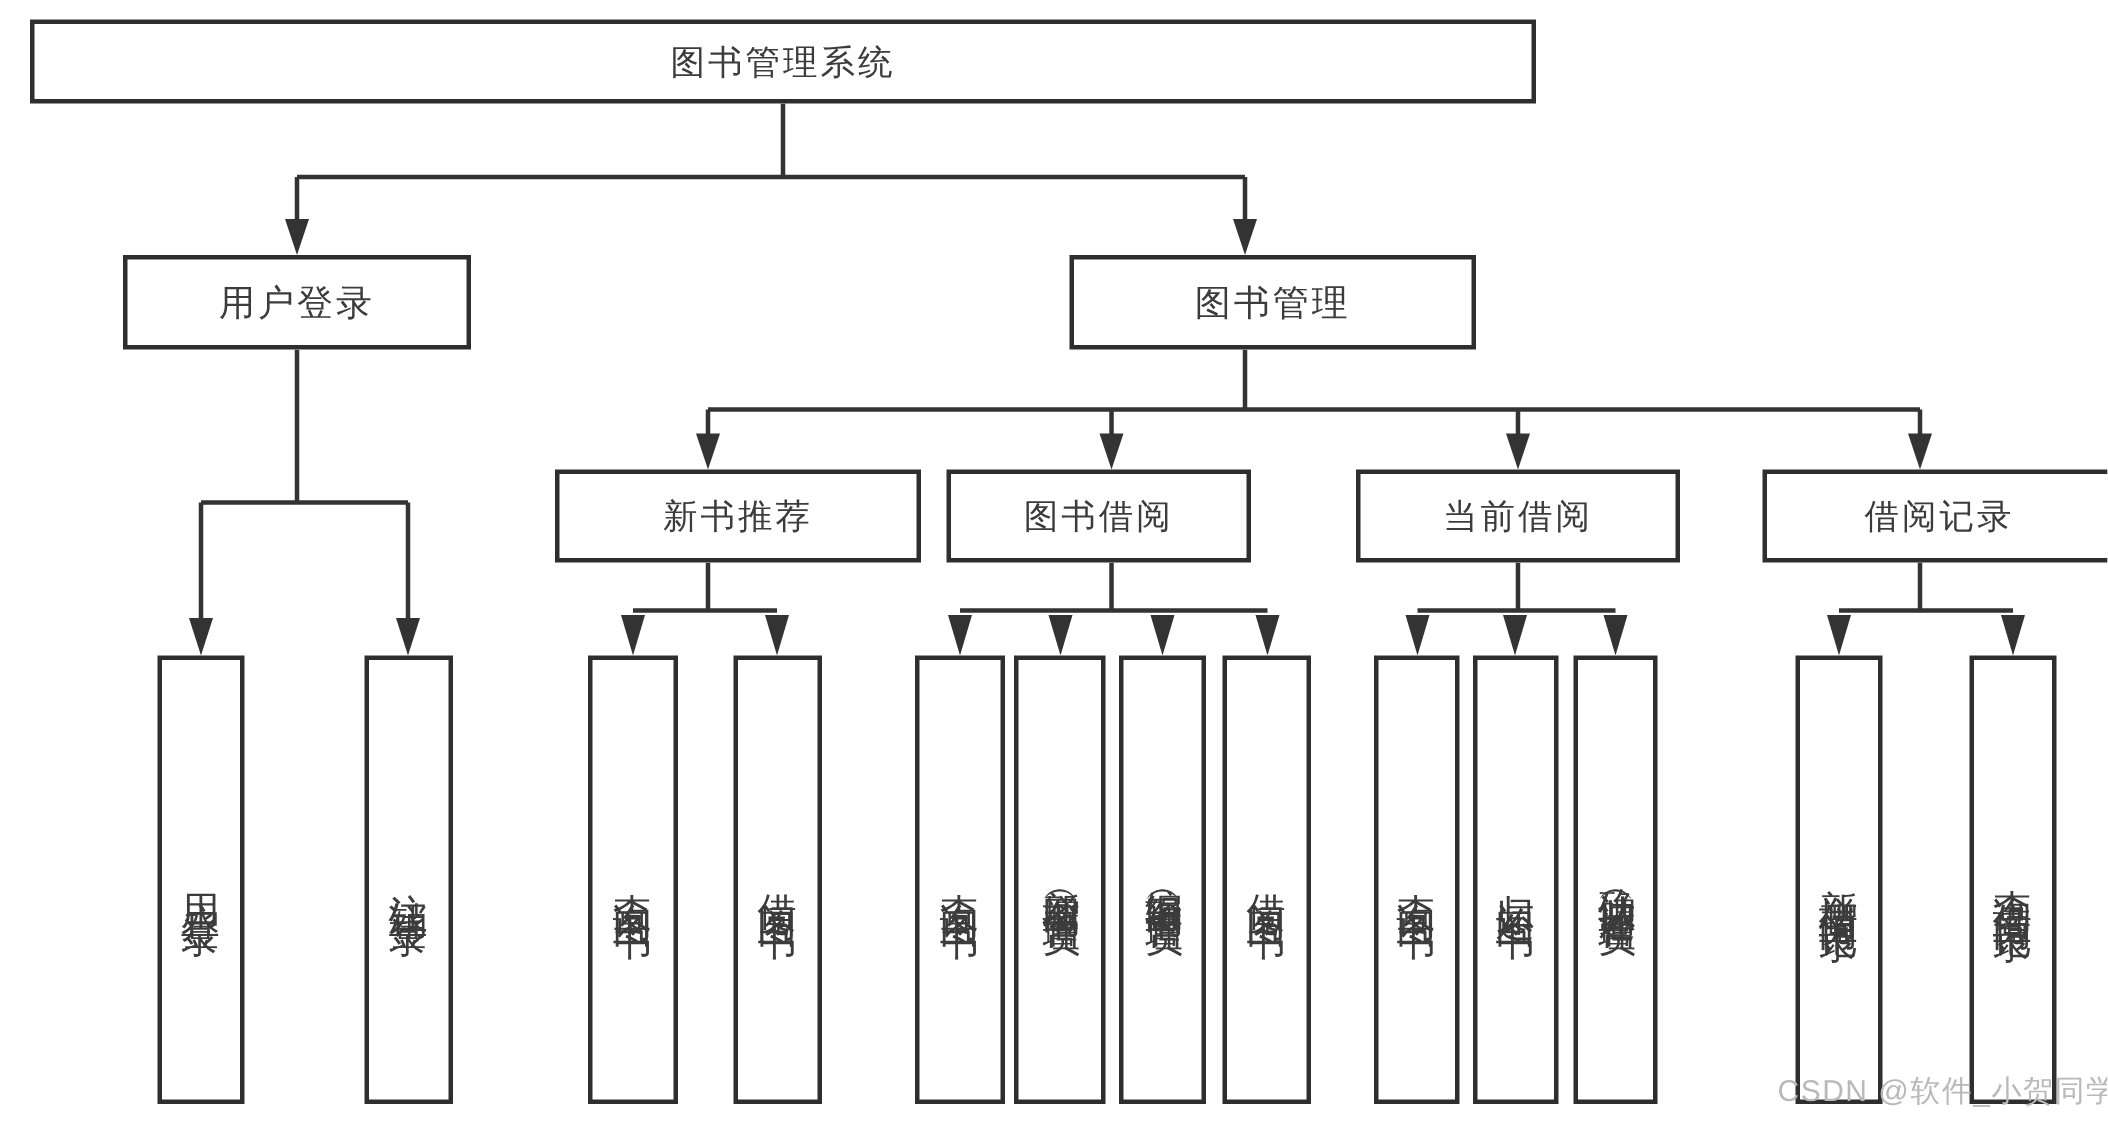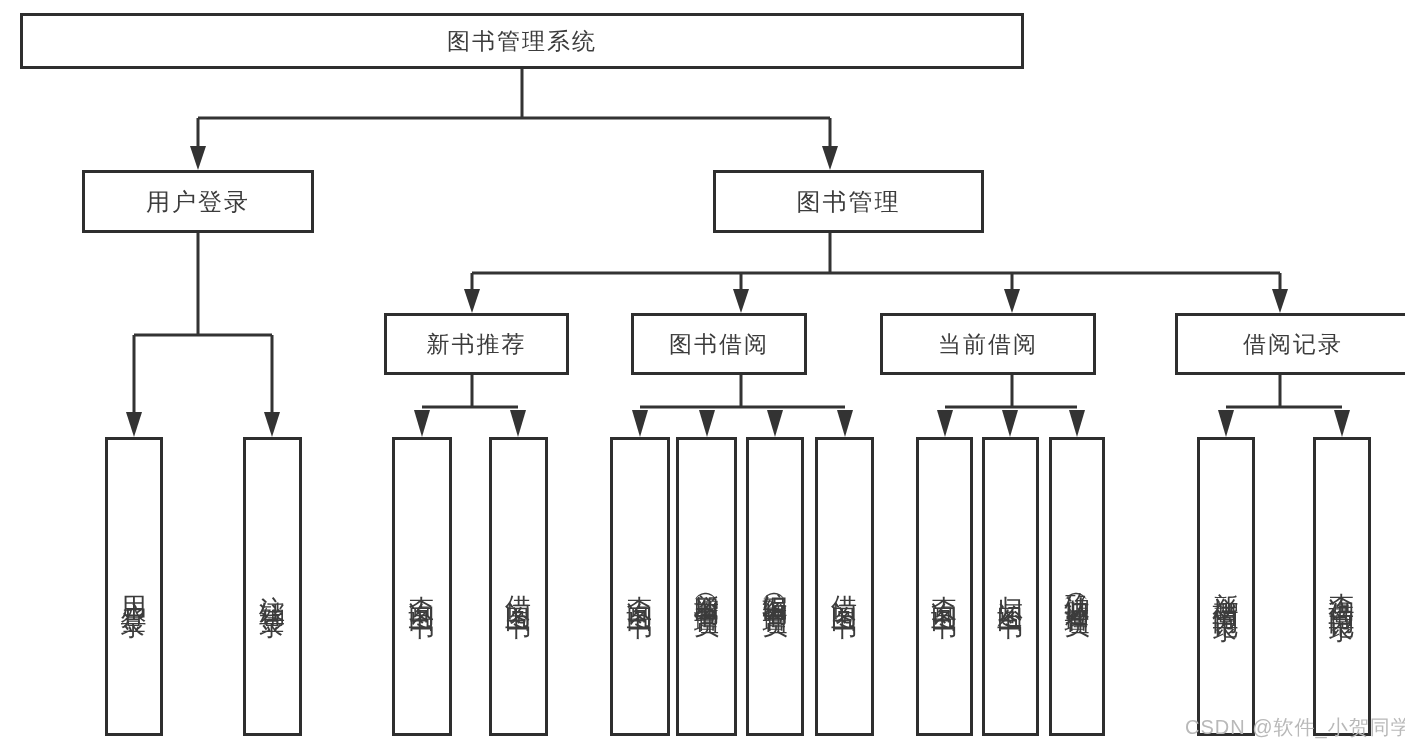--- a/index.html
+++ b/index.html
@@ -107,27 +107,27 @@
     <span>图书管理系统</span>
   </div>
 
   <div class="box hbox l1" style="left:82px;width:232px">
     <span>用户登录</span>
   </div>
   <div class="box hbox l1" style="left:713px;width:271px">
     <span>图书管理</span>
   </div>
 
-  <div class="box hbox l2" style="left:384px;width:185px">
+  <div class="box hbox l2" style="left:370px;width:244px">
     <span>新书推荐</span>
   </div>
-  <div class="box hbox l2" style="left:631px;width:176px">
+  <div class="box hbox l2" style="left:631px;width:203px">
     <span>图书借阅</span>
   </div>
-  <div class="box hbox l2" style="left:880px;width:216px">
+  <div class="box hbox l2" style="left:904px;width:216px">
     <span>当前借阅</span>
   </div>
   <div class="box hbox l2" style="left:1175px;width:236px">
     <span>借阅记录</span>
   </div>
 
   <div class="box v sp-wide" style="left:105px;width:58px">
     <span>用户登录</span>
   </div>
   <div class="box v sp-wide" style="left:243px;width:59px">

